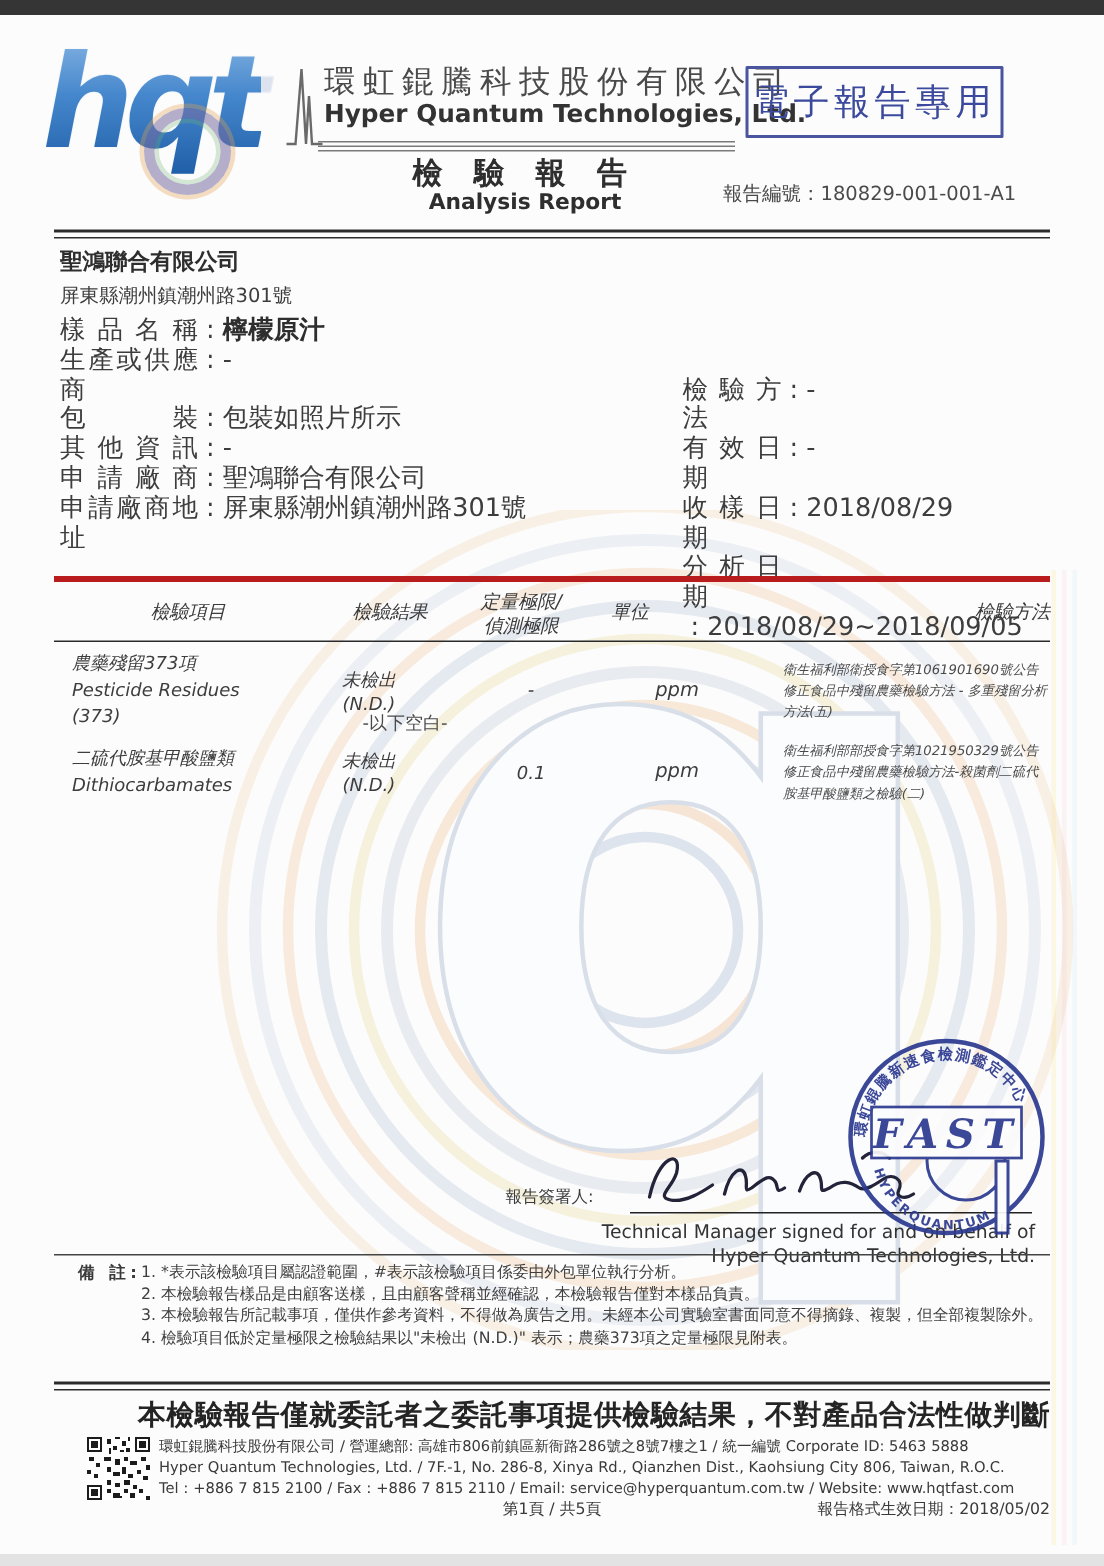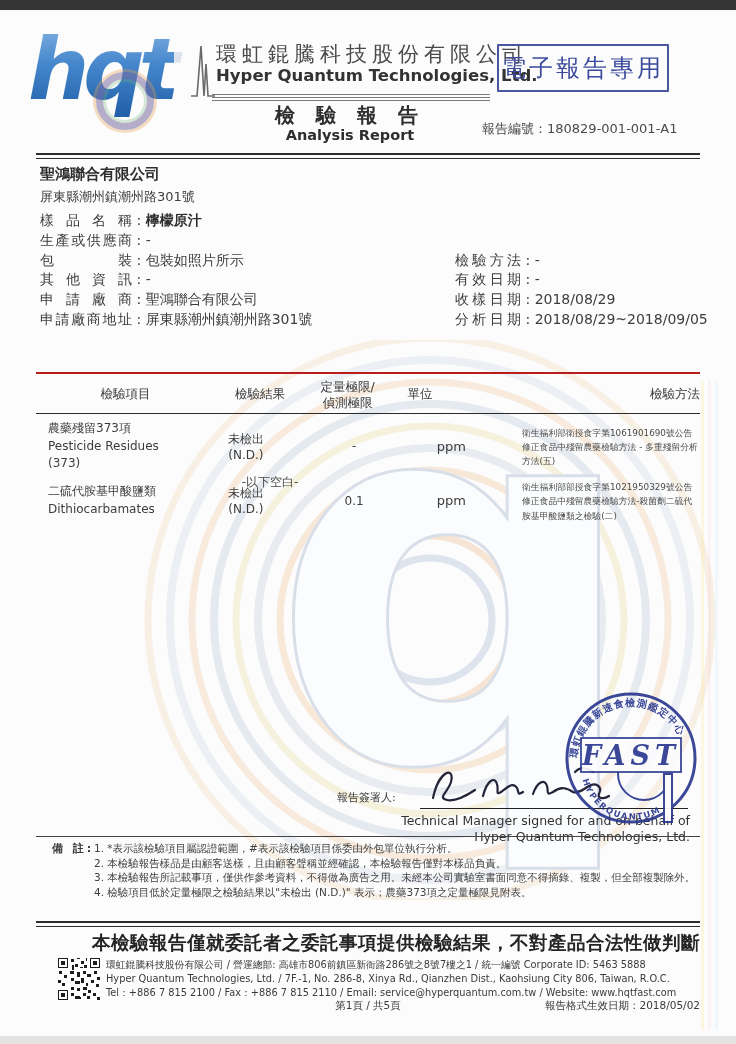--- a/index.html
+++ b/index.html
@@ -27,31 +27,31 @@
   .report-no{left:482px;top:120px;font-size:13px;color:#4a4a4a;}
 
   .dline{border-top:2px solid #2c2c2c;border-bottom:1px solid #2c2c2c;height:3px;}
   .sep-header{left:36px;top:153px;width:664px;}
   .sep-notes-top{left:36px;top:836px;width:664px;border-top:1px solid #444;}
   .sep-notes-bot{left:36px;top:921px;width:664px;}
 
   
   .client-name{left:40px;top:165px;font-size:15px;font-weight:bold;color:#2e2e2e;}
   .client-addr{left:40px;top:188px;font-size:13px;}
-  .fields{font-size:14px;line-height:19.8px;}
+  .fields{font-size:17px;line-height:19.8px;}
   .fields-left{left:40px;top:211px;width:400px;}
   .fields-right{left:455px;top:250.6px;width:270px;}
   .jlabel{display:inline-block;text-align:justify;text-align-last:justify;vertical-align:top;}
   .fields-left .jlabel{width:92px;}
   .fields-right .jlabel{width:66px;}
   .sep{white-space:pre;}
   .bold{font-weight:bold;color:#2e2e2e;}
 
   
-  .tbl{left:36px;top:372px;width:664px;border-top:2px solid #b91c1c;}
+  .tbl{left:36px;top:384px;width:664px;border-top:4px solid #b91c1c;font-style:italic;}
   .trow{display:flex;}
   .thead{padding:5px 0 3px;border-bottom:1.5px solid #2a2a2a;font-size:12.5px;color:#3a3a3a;align-items:center;}
   .c-item{width:179px;text-align:center;}
   .c-res{width:90px;text-align:center;}
   .c-lim{width:85px;text-align:center;}
   .c-unit{width:60px;text-align:center;}
   .c-meth{width:250px;text-align:right;}
   .tbody{padding-top:6px;font-size:12px;align-items:center;gap:45px;}
   .tbody .c-item{text-align:left;padding-left:12px;width:167px;line-height:1.45;}
   .tbody .c-meth{text-align:left;font-size:8.8px;line-height:1.6;color:#4a4a4a;padding:2px 2px 0 4px;width:244px;}

